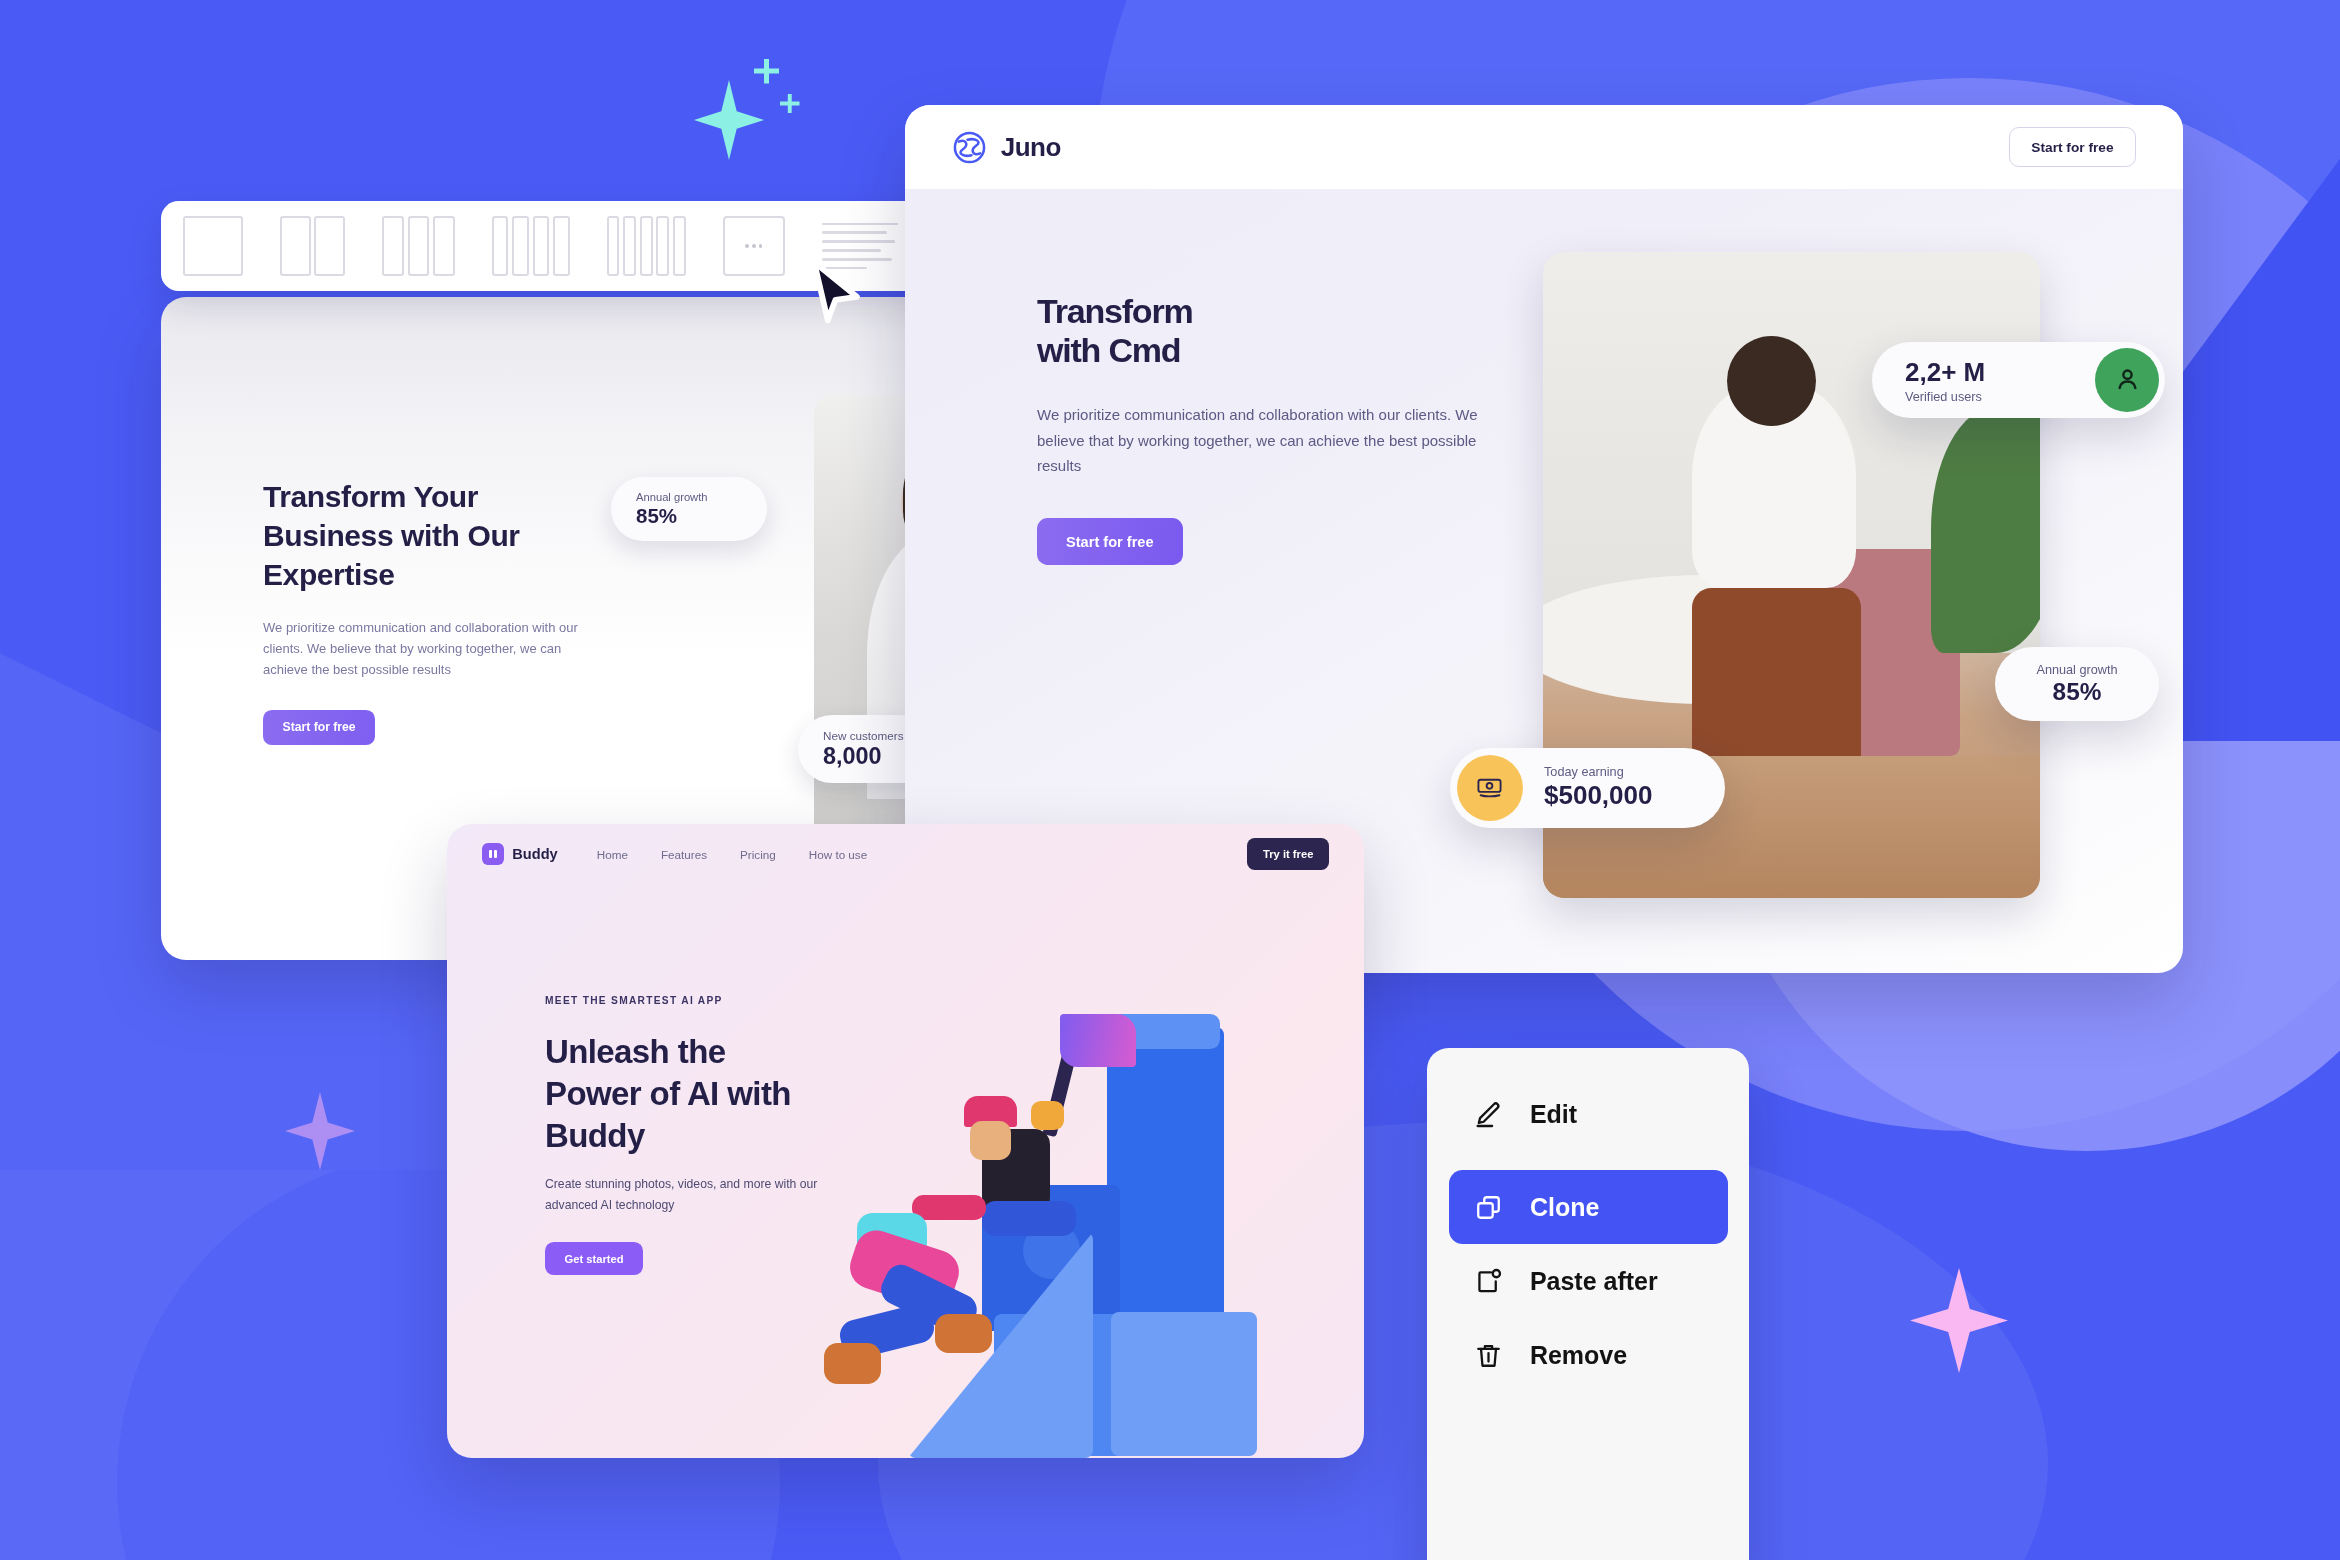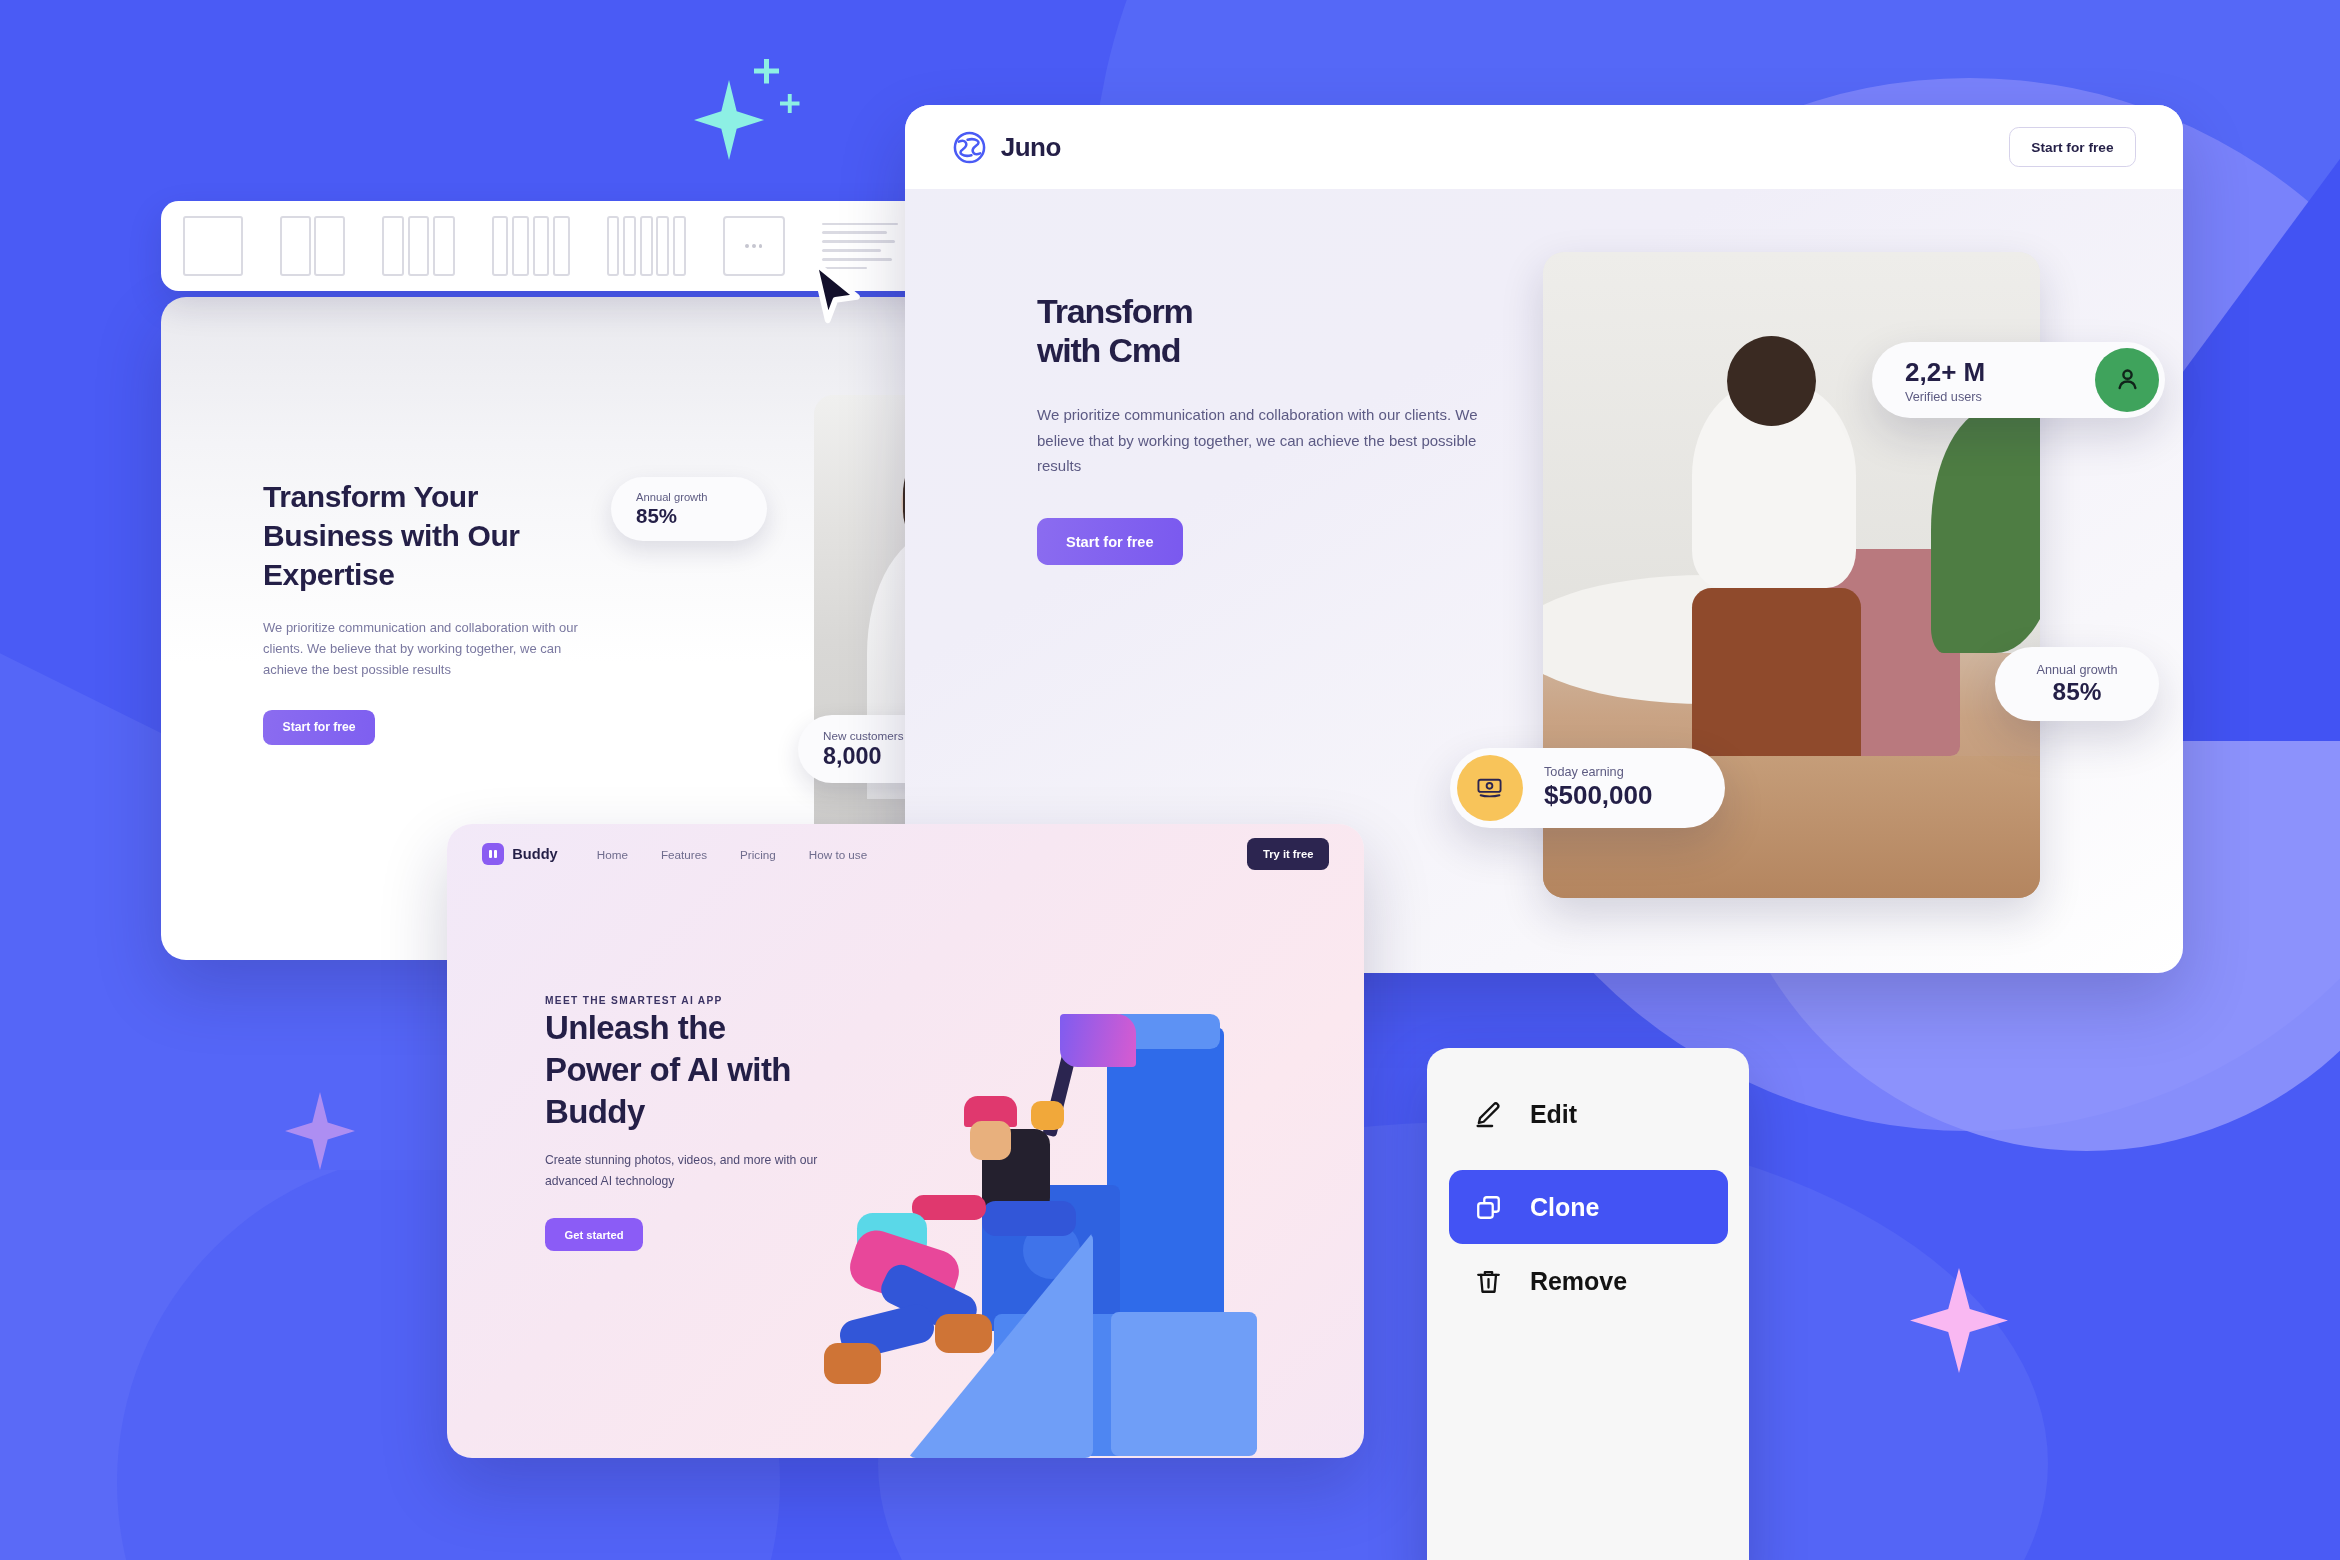--- a/index.html
+++ b/index.html
@@ -177,21 +177,21 @@
   .buddy-logo i { display:block; width:2.9px; height:7.8px; background:#fff; border-radius:1px; }
   .buddy-name { font-size: 14.6px; font-weight: 700; color: #241f47; }
   .buddy-links { display: flex; align-items: center; gap: 33px; }
   .buddy-links a { font-size: 11.7px; color: #6f6c8d; text-decoration: none; }
   .btn-dark {
     margin-left: auto; background: #2c2550; color: #fff;
     font-size: 11.2px; font-weight: 700; padding: 9.8px 15.6px; border-radius: 7.8px;
   }
   .buddy-copy { position: absolute; left: 98px; top: 171px; width: 322px; }
   .eyebrow { font-size: 10.2px; font-weight: 700; letter-spacing: 1.3px; color: #3b3364; }
-  .buddy-h1 { margin-top: 1px; font-size: 33px; line-height: 1.27; font-weight: 700; color: #241f47; letter-spacing: -0.6px; }
+  .buddy-h1 { margin-top: 25px; font-size: 33px; line-height: 1.27; font-weight: 700; color: #241f47; letter-spacing: -0.6px; }
   .buddy-p { margin-top: 17.6px; font-size: 12.2px; line-height: 1.66; color: #4e4a73; }
   .btn-violet {
     display: inline-block; margin-top: 27px; padding: 10.7px 19.5px;
     background: #8b5cf6; color: #fff; font-size: 11.2px; font-weight: 700; border-radius: 8.8px;
   }
   
   #illo { position: absolute; right: 0; bottom: 0; width: 546px; height: 458px; }
   .blk { position: absolute; border-radius: 7.8px; }
 
   
@@ -456,20 +456,29 @@
       <span class="ctx-ico">
         <svg width="29" height="29" viewBox="0 0 24 24" fill="none" stroke="currentColor" stroke-width="1.9" stroke-linejoin="round">
           <rect x="8.5" y="3.5" width="12" height="12" rx="2"></rect>
             <rect x="3.5" y="8.5" width="12" height="12" rx="2" fill="#4353f4"></rect>
         </svg>
       </span>
       <span>Clone</span>
     </div>
 
 
+    <div class="ctx-item">
+      <span class="ctx-ico">
+        <svg width="29" height="29" viewBox="0 0 24 24" fill="none" stroke="currentColor" stroke-width="1.9" stroke-linecap="round" stroke-linejoin="round">
+          <path d="M14 4.5H5.5a1 1 0 0 0-1 1V19a1 1 0 0 0 1 1H17a1 1 0 0 0 1-1v-7"></path>
+          <circle cx="18.5" cy="5.5" r="3"></circle>
+        </svg>
+      </span>
+      <span>Paste after</span>
+    </div>
 
     <div class="ctx-item">
       <span class="ctx-ico">
         <svg width="29" height="29" viewBox="0 0 24 24" fill="none" stroke="currentColor" stroke-width="1.9" stroke-linecap="round" stroke-linejoin="round">
           <path d="M3.5 6.5h17"></path>
             <path d="M9 6.5V4.2h6v2.3"></path>
           <path d="M5.8 6.5 7 20.5h10l1.2-14"></path>
             <path d="M12 10v7"></path>
         </svg>
       </span>

